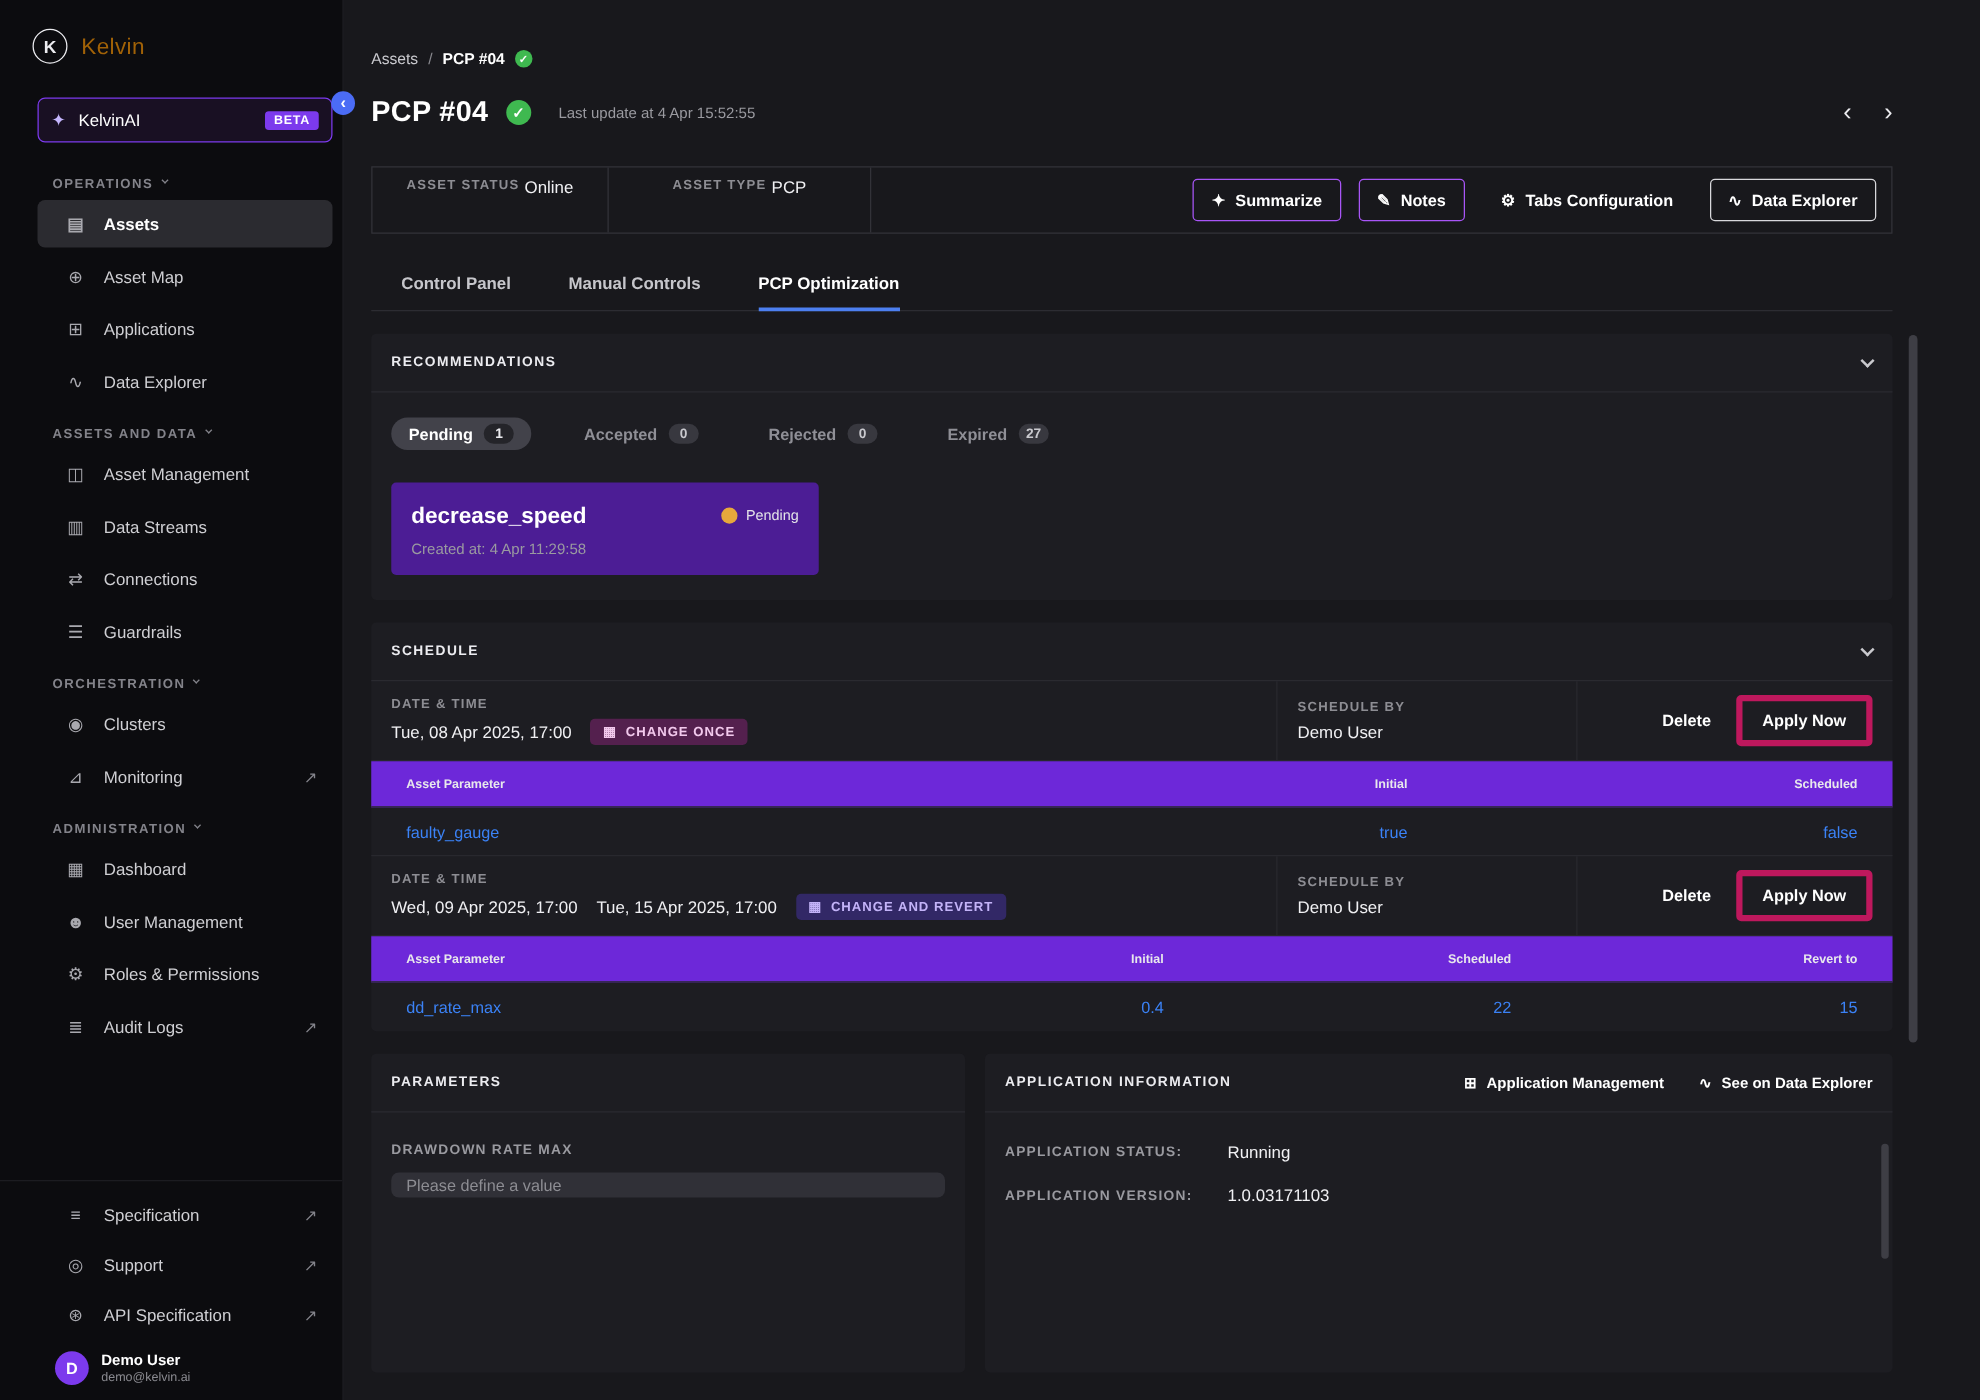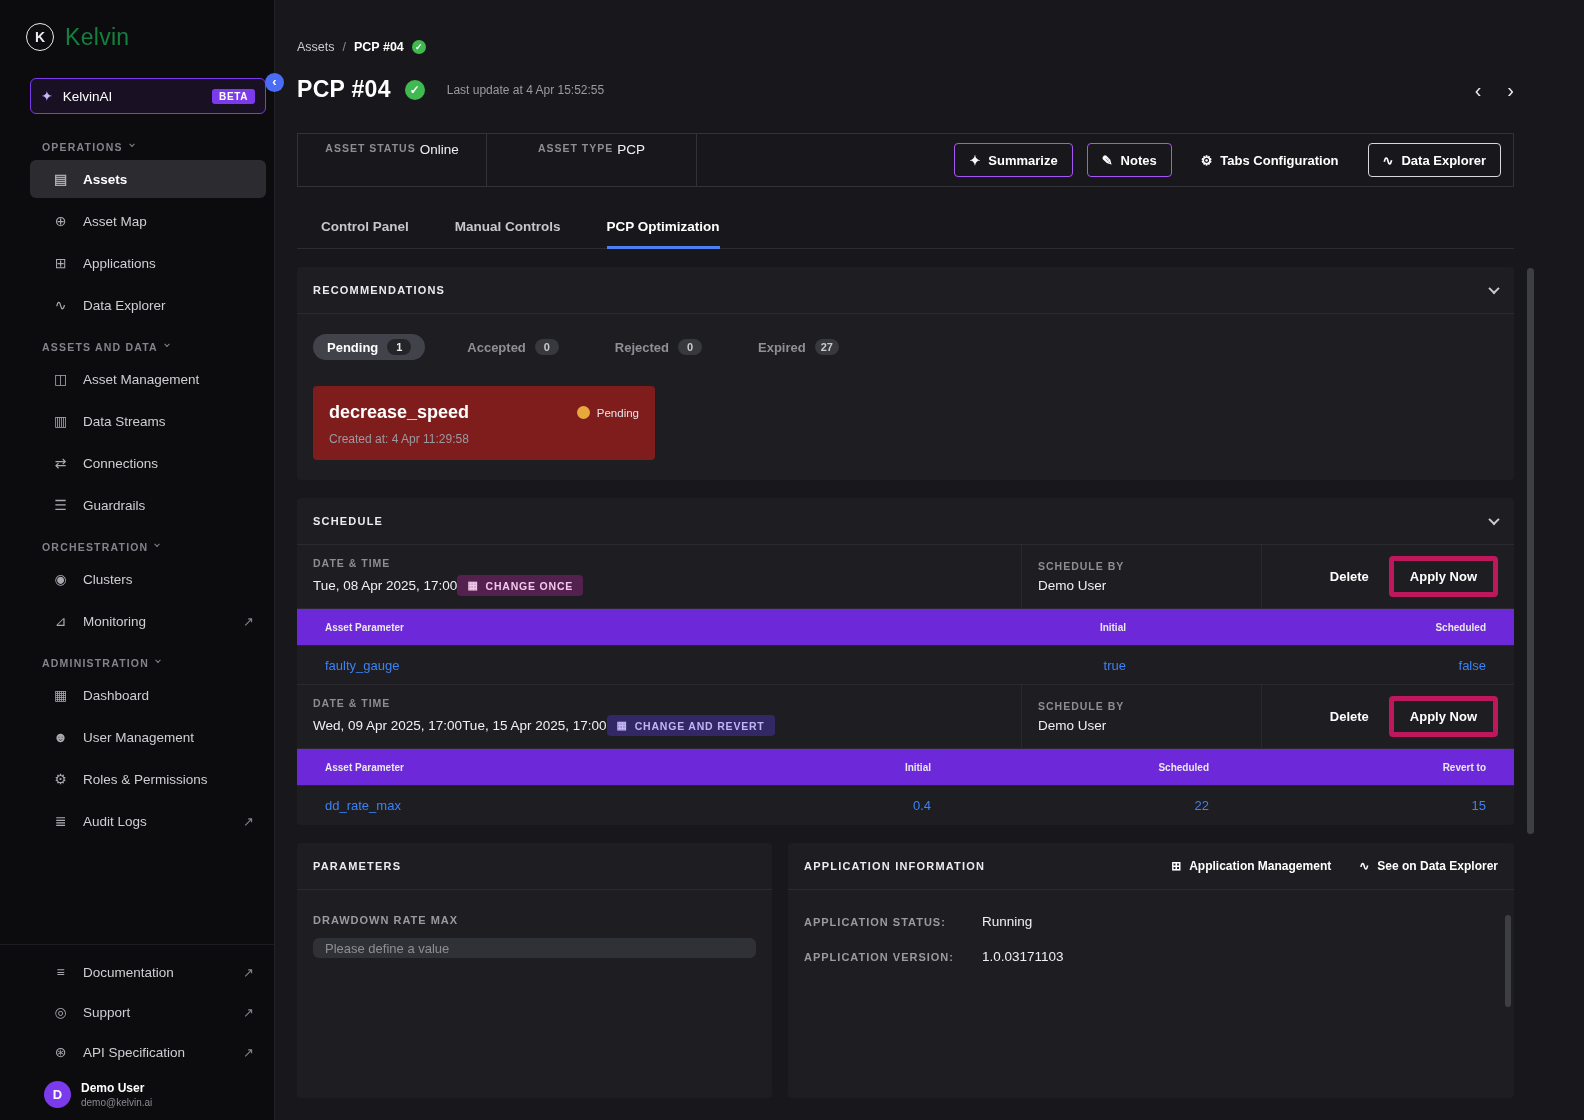--- a/index.html
+++ b/index.html
@@ -6,21 +6,21 @@
   html,body { width:1584px; height:1120px; overflow:hidden; background:#141417;
     font-family:"Liberation Sans", sans-serif; color:#e8e8ec; }
   .app { display:flex; width:100%; height:100%; position:relative; }
 
   
   .sidebar { width:275px; flex-shrink:0; background:#0c0c0f; border-right:1px solid #212126;
     display:flex; flex-direction:column; position:relative; }
   .logo-row { height:74px; display:flex; align-items:center; gap:11px; padding:0 26px; cursor:pointer; }
   .logo-circle { width:28px; height:28px; border:1.5px solid #ececf0; border-radius:50%;
     display:flex; align-items:center; justify-content:center; font-size:14px; font-weight:700; color:#ececf0; }
-  .logo-text { font-size:23px; color:#15803d; letter-spacing:0.3px; }
+  .logo-text { font-size:18px; color:#a16207; letter-spacing:0.3px; }
 
   .kelvinai-item { margin:4px 8px 12px 30px; height:36px; border:1px solid #7c3aed; border-radius:6px;
     background:#191023; display:flex; align-items:center; gap:10px; padding:0 10px; cursor:pointer; }
   .kai-icon { color:#c4b5fd; font-size:14px; }
   .kai-label { font-size:13.5px; color:#fff; }
   .beta-badge { margin-left:auto; background:#7c3aed; color:#fff; font-size:10px; font-weight:700;
     letter-spacing:0.6px; padding:2px 7px; border-radius:3px; }
 
   .side-nav { flex:1; display:flex; flex-direction:column; overflow:hidden; }
   .side-section { margin:15px 8px 5px 42px; display:flex; align-items:center; gap:7px; cursor:pointer; }
@@ -91,36 +91,36 @@
 
   .rec-body { padding:16px; }
   .filters { display:flex; gap:28px; align-items:center; margin:4px 0 26px; }
   .pill { display:flex; align-items:center; gap:9px; font-size:13px; font-weight:700; color:#8f8f96;
     padding:5px 14px; border-radius:15px; cursor:pointer; }
   .pill.active { background:#42424a; color:#fff; }
   .pill .count { background:#38383f; color:#c9c9ce; border-radius:9px; min-width:24px; text-align:center;
     font-size:11px; font-weight:700; padding:2px 6px; }
   .pill.active .count { background:#242429; color:#ececf0; }
 
-  .rec-card { width:342px; background:#7f1d1d; border-radius:4px; margin-bottom:4px; overflow:hidden; }
+  .rec-card { width:342px; background:#4c1d95; border-radius:4px; margin-bottom:4px; overflow:hidden; }
   .rec-top { padding:16px 16px 14px; }
   .rec-title-row { display:flex; align-items:center; }
   .rec-name { font-size:18px; font-weight:700; color:#fff; }
   .rec-status { margin-left:auto; display:flex; align-items:center; gap:7px; font-size:11.5px; color:#e4e4e8; }
   .dot { width:13px; height:13px; border-radius:50%; background:#e7a83c; }
   .rec-created { margin-top:9px; font-size:12px; color:#9a9aa0; }
   .rec-bottom { display:flex; border-top:2px solid #18181c; }
   .rec-action-cell { flex:1; padding:11px 16px; display:flex; flex-direction:column; gap:4px;
     border-right:2px solid #18181c; }
   .rec-view-cell { width:146px; display:flex; align-items:center; justify-content:center; }
 
   .sched-info { display:grid; grid-template-columns:1fr 240px 253px; border-bottom:1px solid #28282e; }
   .si-cell { padding:12px 16px; display:flex; flex-direction:column; gap:6px; justify-content:center; }
   .si-cell.bl, .si-actions { border-left:1px solid #28282e; }
-  .si-dt-row { display:flex; align-items:center; font-size:13.5px; color:#f0f0f3; }
+  .si-dt-row { display:flex; align-items:center; gap:15px; font-size:13.5px; color:#f0f0f3; }
   .badge { display:inline-flex; align-items:center; gap:7px; border-radius:4px; padding:4px 10px;
     font-size:10.5px; font-weight:700; letter-spacing:0.8px; cursor:default; }
   .badge.once { background:#54204e; color:#f2c8ec; }
   .badge.revert { background:#322866; color:#c3b3f8; }
   .badge .cal { font-size:11px; }
   .si-actions { display:flex; align-items:center; justify-content:flex-end; gap:8px; padding:0 16px; }
   .delete-btn { background:none; border:none; color:#fff; font-size:13px; font-weight:600;
     padding:8px 12px; cursor:pointer; font-family:inherit; }
   .apply-btn { border:5px solid #be185d; border-radius:4px; background:none; color:#fff; font-size:13px;
     font-weight:700; padding:8px 16px; cursor:pointer; font-family:inherit; }
@@ -252,21 +252,21 @@
       </div>
       <div class="side-item">
         <span class="side-icon">≣</span>
         <span>Audit Logs</span>
         <span class="ext-icon">↗</span>
       </div>
 
       <div class="side-footer">
         <div class="side-item">
           <span class="side-icon">≡</span>
-          <span>Documentation</span>
+          <span>Specification</span>
           <span class="ext-icon">↗</span>
         </div>
         <div class="side-item">
           <span class="side-icon">◎</span>
           <span>Support</span>
           <span class="ext-icon">↗</span>
         </div>
         <div class="side-item">
           <span class="side-icon">⊛</span>
           <span>API Specification</span>

